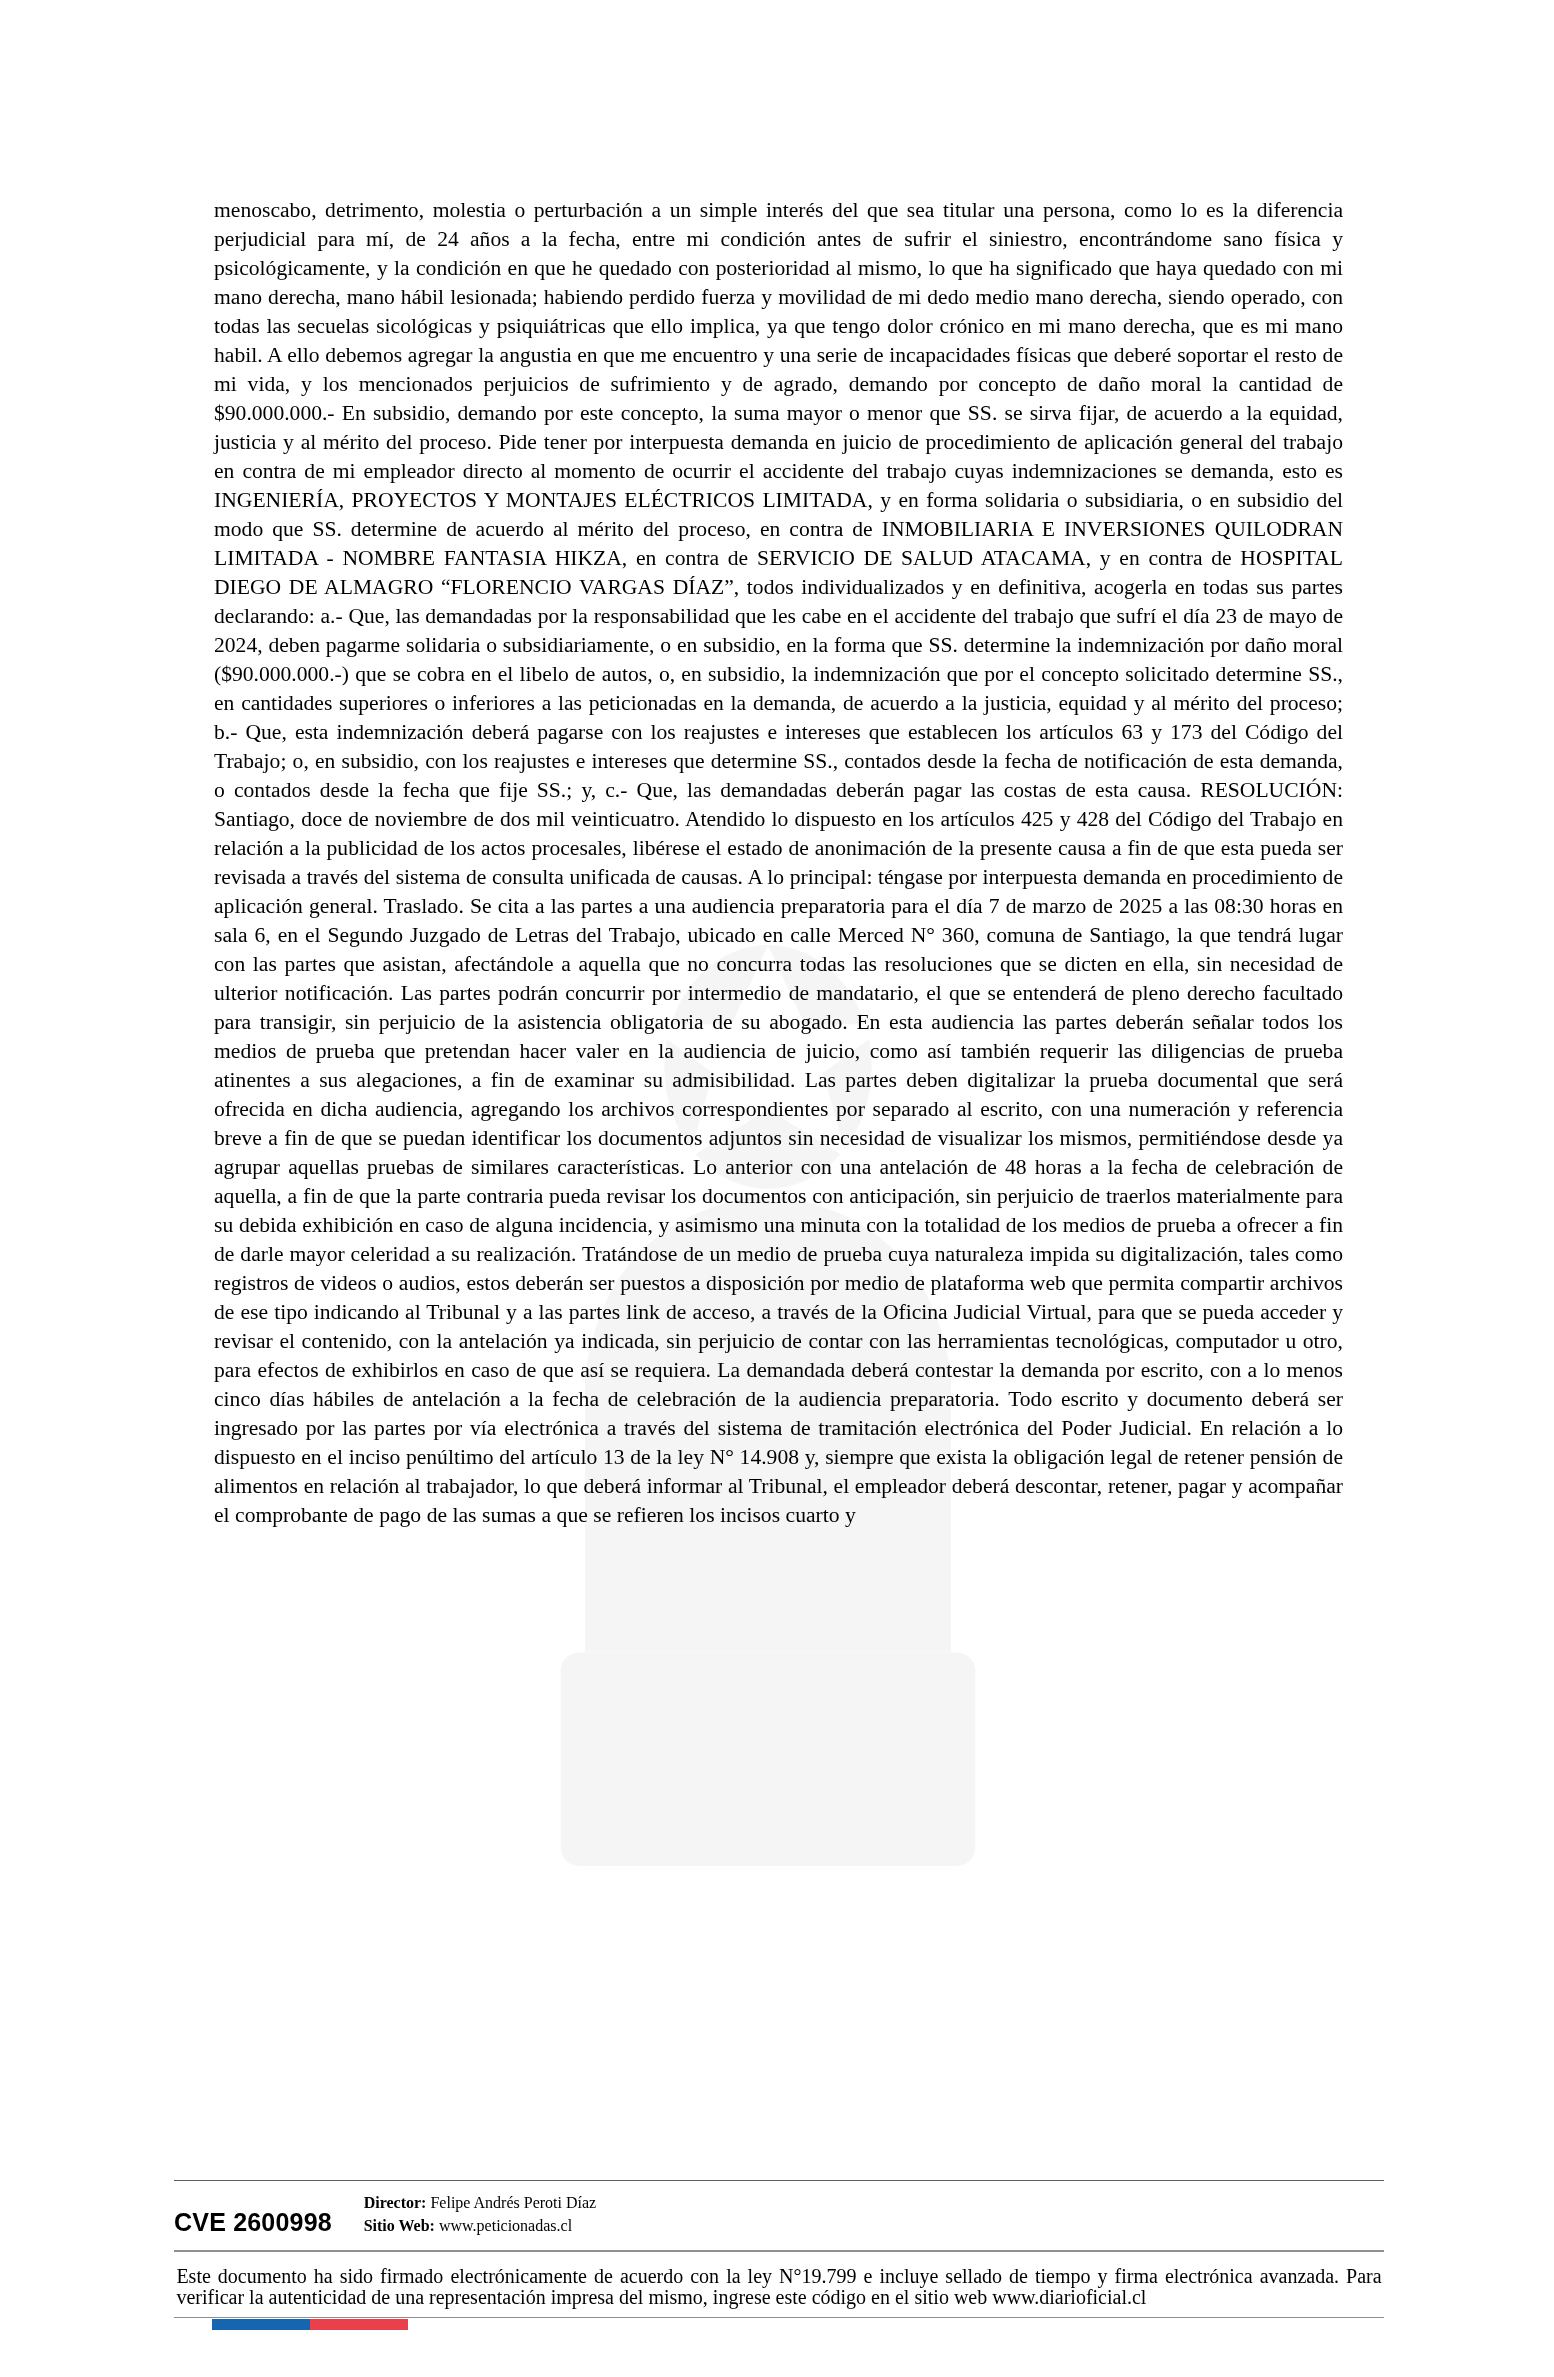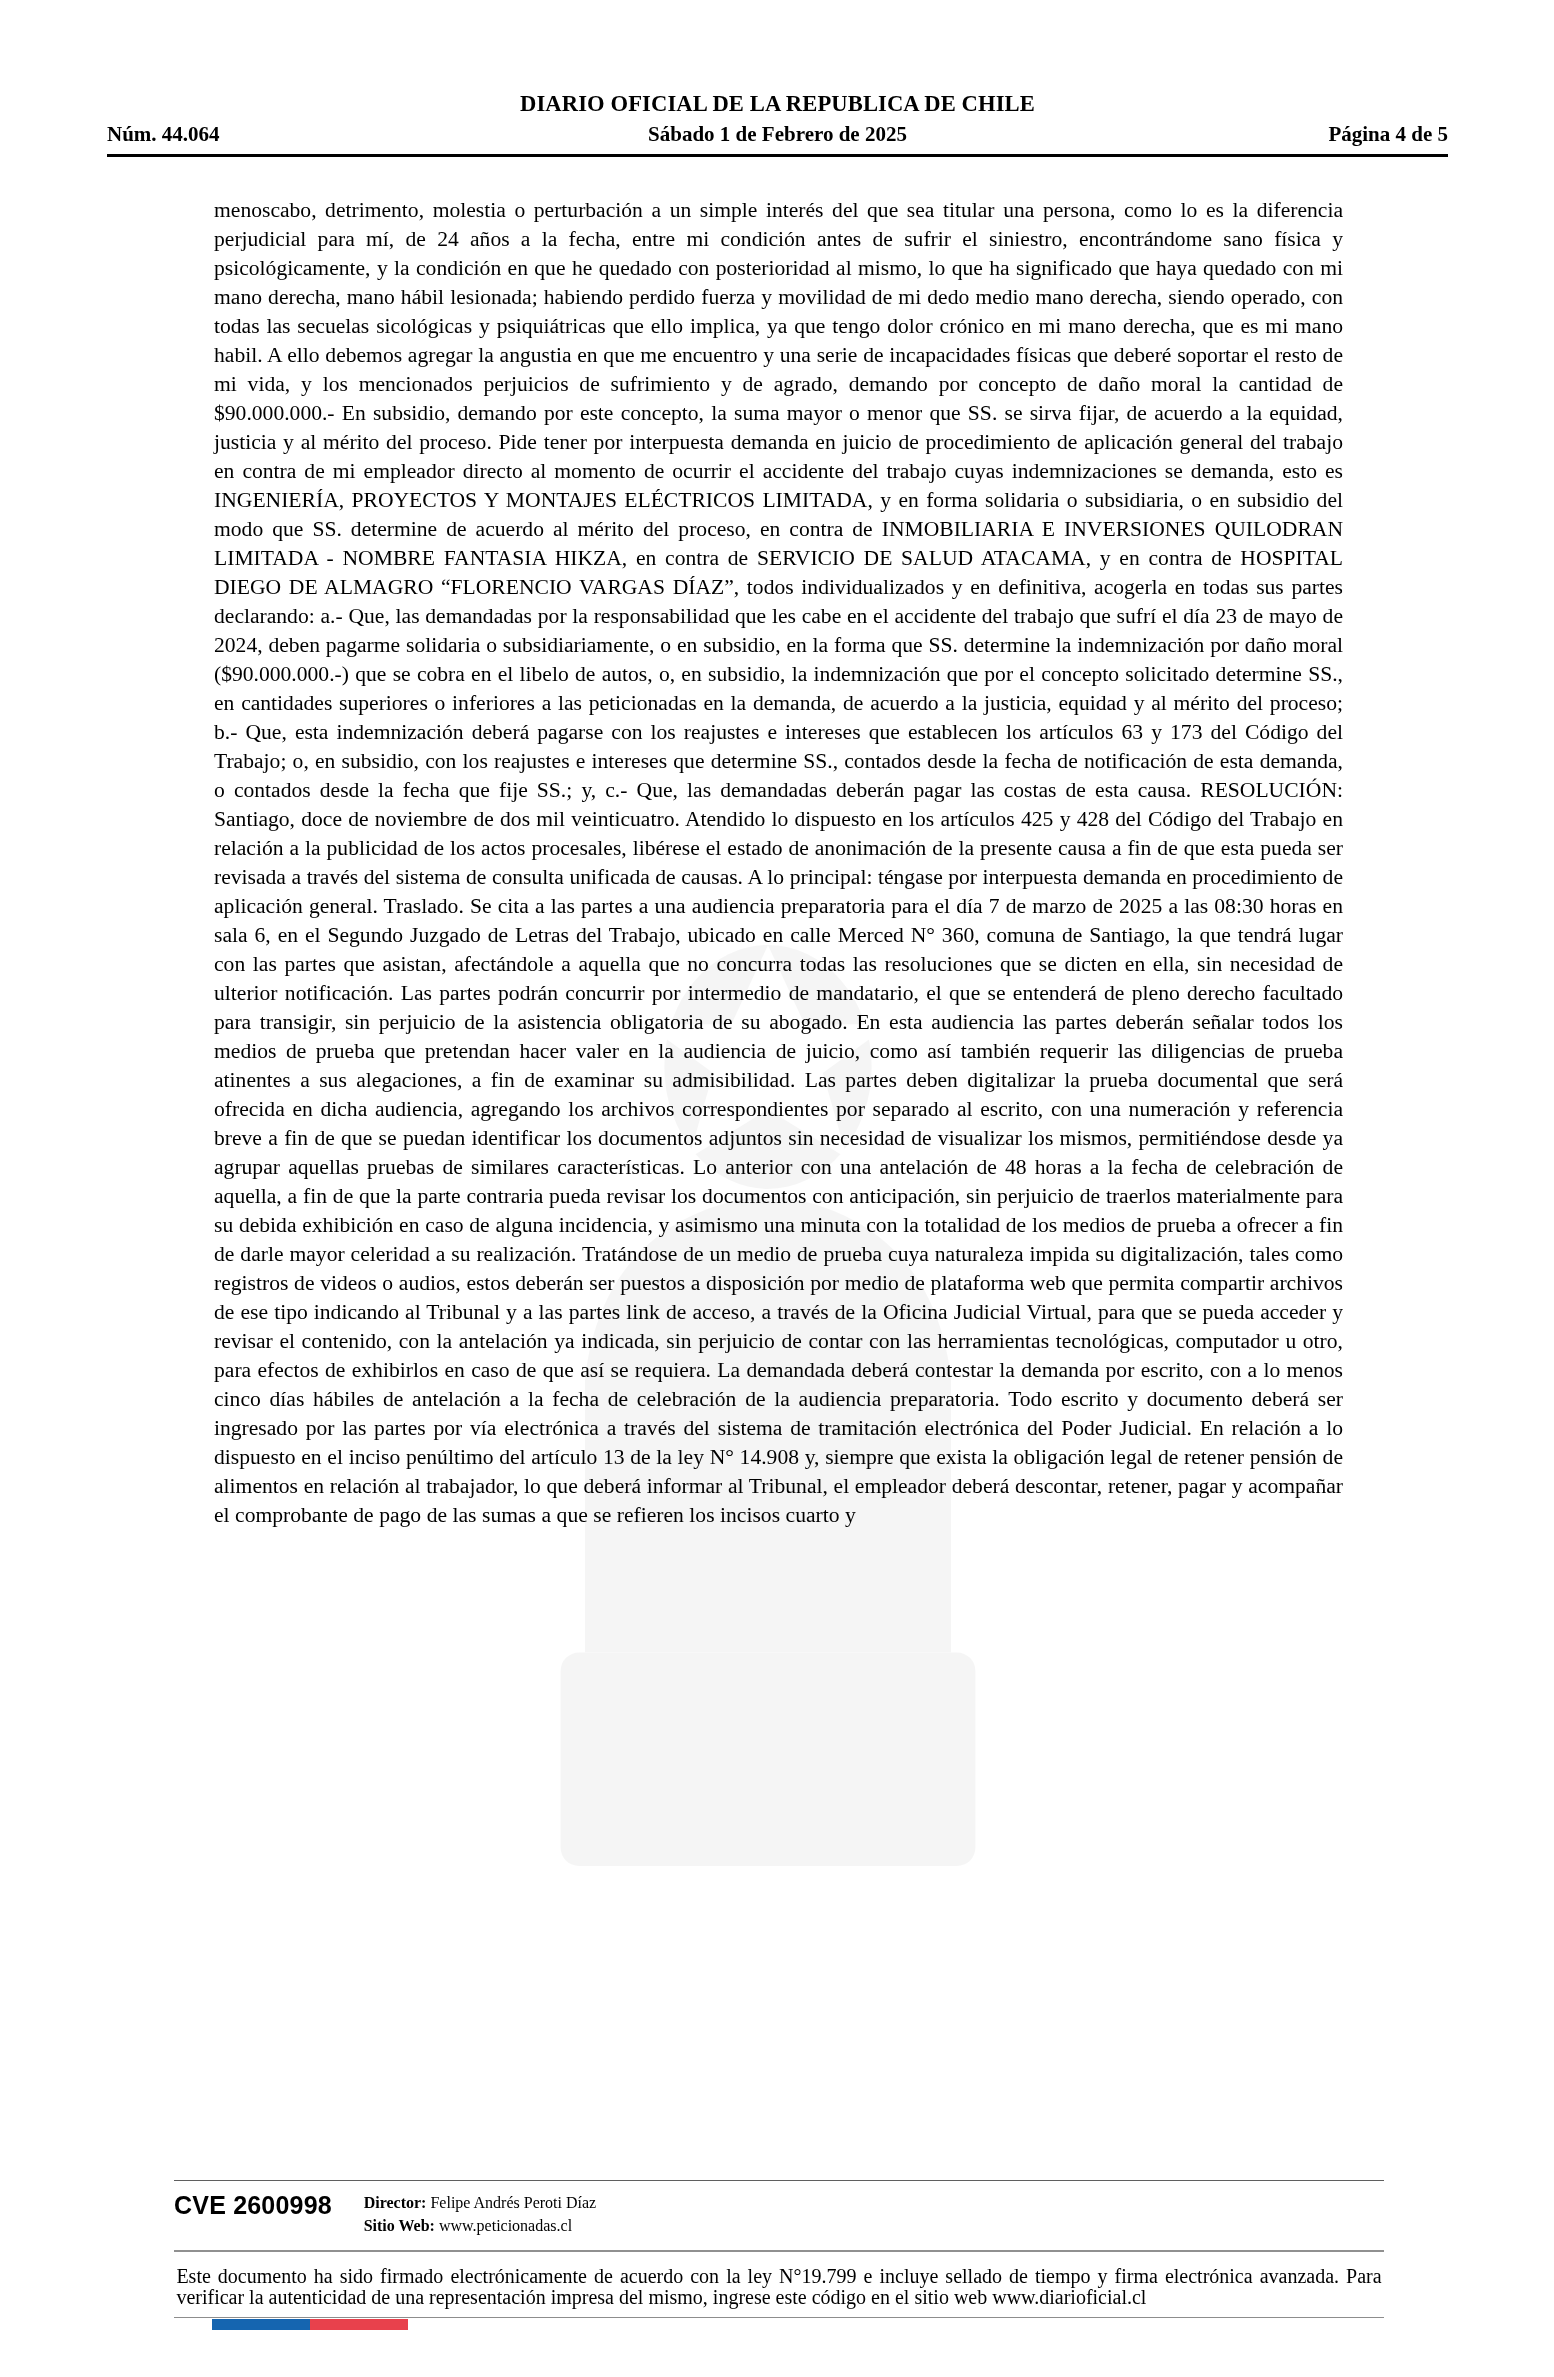--- a/index.html
+++ b/index.html
@@ -108,21 +108,21 @@
     width: 1210px;
     z-index: 2;
   }
   .footer-rule-top {
     border-top: 1.8px solid #5f5f5f;
     width: 100%;
     margin-bottom: 9.8px;
   }
   .footer-bar {
     display: flex;
-    align-items: flex-start;
+    align-items: flex-end;
   }
   .cve {
     flex: 0 0 auto;
     display: flex;
     align-items: center;
     padding-right: 16px;
     font-family: "Liberation Sans", "DejaVu Sans", sans-serif;
     font-weight: bold;
     font-size: 25px;
     letter-spacing: 0.2px;
@@ -185,29 +185,20 @@
 
   <svg class="watermark" viewBox="0 0 200 340" preserveAspectRatio="xMidYMid meet" aria-hidden="true">
     <g fill="#000000">
       <ellipse cx="100" cy="58" rx="34" ry="40"></ellipse>
       <path d="M100 100 C64 104 44 126 40 160 L40 250 L160 250 L160 160 C156 126 136 104 100 100 Z"></path>
       <rect x="32" y="250" width="136" height="70" rx="6"></rect>
       <path d="M100 18 L112 44 L140 44 L118 60 L126 88 L100 72 L74 88 L82 60 L60 44 L88 44 Z" fill="#ffffff"></path>
     </g>
   </svg>
 
-  <header class="masthead">
-    <div class="masthead-title">DIARIO OFICIAL DE LA REPUBLICA DE CHILE</div>
-    <div class="masthead-row">
-      <div class="masthead-num">Núm. 44.064</div>
-      <div class="masthead-date">Sábado 1 de Febrero de 2025</div>
-      <div class="masthead-page">Página 4 de 5</div>
-    </div>
-    <div class="rule-top"></div>
-  </header>
 
   <main class="body-col">
     <p>menoscabo, detrimento, molestia o perturbación a un simple interés del que sea titular una persona, como lo es la diferencia perjudicial para mí, de 24 años a la fecha, entre mi condición antes de sufrir el siniestro, encontrándome sano física y psicológicamente, y la condición en que he quedado con posterioridad al mismo, lo que ha significado que haya quedado con mi mano derecha, mano hábil lesionada; habiendo perdido fuerza y movilidad de mi dedo medio mano derecha, siendo operado, con todas las secuelas sicológicas y psiquiátricas que ello implica, ya que tengo dolor crónico en mi mano derecha, que es mi mano habil. A ello debemos agregar la angustia en que me encuentro y una serie de incapacidades físicas que deberé soportar el resto de mi vida, y los mencionados perjuicios de sufrimiento y de agrado, demando por concepto de daño moral la cantidad de $90.000.000.- En subsidio, demando por este concepto, la suma mayor o menor que SS. se sirva fijar, de acuerdo a la equidad, justicia y al mérito del proceso. Pide tener por interpuesta demanda en juicio de procedimiento de aplicación general del trabajo en contra de mi empleador directo al momento de ocurrir el accidente del trabajo cuyas indemnizaciones se demanda, esto es INGENIERÍA, PROYECTOS Y MONTAJES ELÉCTRICOS LIMITADA, y en forma solidaria o subsidiaria, o en subsidio del modo que SS. determine de acuerdo al mérito del proceso, en contra de INMOBILIARIA E INVERSIONES QUILODRAN LIMITADA - NOMBRE FANTASIA HIKZA, en contra de SERVICIO DE SALUD ATACAMA, y en contra de HOSPITAL DIEGO DE ALMAGRO “FLORENCIO VARGAS DÍAZ”, todos individualizados y en definitiva, acogerla en todas sus partes declarando: a.- Que, las demandadas por la responsabilidad que les cabe en el accidente del trabajo que sufrí el día 23 de mayo de 2024, deben pagarme solidaria o subsidiariamente, o en subsidio, en la forma que SS. determine la indemnización por daño moral ($90.000.000.-) que se cobra en el libelo de autos, o, en subsidio, la indemnización que por el concepto solicitado determine SS., en cantidades superiores o inferiores a las peticionadas en la demanda, de acuerdo a la justicia, equidad y al mérito del proceso; b.- Que, esta indemnización deberá pagarse con los reajustes e intereses que establecen los artículos 63 y 173 del Código del Trabajo; o, en subsidio, con los reajustes e intereses que determine SS., contados desde la fecha de notificación de esta demanda, o contados desde la fecha que fije SS.; y, c.- Que, las demandadas deberán pagar las costas de esta causa. RESOLUCIÓN: Santiago, doce de noviembre de dos mil veinticuatro. Atendido lo dispuesto en los artículos 425 y 428 del Código del Trabajo en relación a la publicidad de los actos procesales, libérese el estado de anonimación de la presente causa a fin de que esta pueda ser revisada a través del sistema de consulta unificada de causas. A lo principal: téngase por interpuesta demanda en procedimiento de aplicación general. Traslado. Se cita a las partes a una audiencia preparatoria para el día 7 de marzo de 2025 a las 08:30 horas en sala 6, en el Segundo Juzgado de Letras del Trabajo, ubicado en calle Merced N° 360, comuna de Santiago, la que tendrá lugar con las partes que asistan, afectándole a aquella que no concurra todas las resoluciones que se dicten en ella, sin necesidad de ulterior notificación. Las partes podrán concurrir por intermedio de mandatario, el que se entenderá de pleno derecho facultado para transigir, sin perjuicio de la asistencia obligatoria de su abogado. En esta audiencia las partes deberán señalar todos los medios de prueba que pretendan hacer valer en la audiencia de juicio, como así también requerir las diligencias de prueba atinentes a sus alegaciones, a fin de examinar su admisibilidad. Las partes deben digitalizar la prueba documental que será ofrecida en dicha audiencia, agregando los archivos correspondientes por separado al escrito, con una numeración y referencia breve a fin de que se puedan identificar los documentos adjuntos sin necesidad de visualizar los mismos, permitiéndose desde ya agrupar aquellas pruebas de similares características. Lo anterior con una antelación de 48 horas a la fecha de celebración de aquella, a fin de que la parte contraria pueda revisar los documentos con anticipación, sin perjuicio de traerlos materialmente para su debida exhibición en caso de alguna incidencia, y asimismo una minuta con la totalidad de los medios de prueba a ofrecer a fin de darle mayor celeridad a su realización. Tratándose de un medio de prueba cuya naturaleza impida su digitalización, tales como registros de videos o audios, estos deberán ser puestos a disposición por medio de plataforma web que permita compartir archivos de ese tipo indicando al Tribunal y a las partes link de acceso, a través de la Oficina Judicial Virtual, para que se pueda acceder y revisar el contenido, con la antelación ya indicada, sin perjuicio de contar con las herramientas tecnológicas, computador u otro, para efectos de exhibirlos en caso de que así se requiera. La demandada deberá contestar la demanda por escrito, con a lo menos cinco días hábiles de antelación a la fecha de celebración de la audiencia preparatoria. Todo escrito y documento deberá ser ingresado por las partes por vía electrónica a través del sistema de tramitación electrónica del Poder Judicial. En relación a lo dispuesto en el inciso penúltimo del artículo 13 de la ley N° 14.908 y, siempre que exista la obligación legal de retener pensión de alimentos en relación al trabajador, lo que deberá informar al Tribunal, el empleador deberá descontar, retener, pagar y acompañar el comprobante de pago de las sumas a que se refieren los incisos cuarto y</p>
   </main>
 
   <footer class="footer">
     <div class="footer-rule-top"></div>
 
     <div class="footer-bar">
       <div class="cve">CVE 2600998</div>

